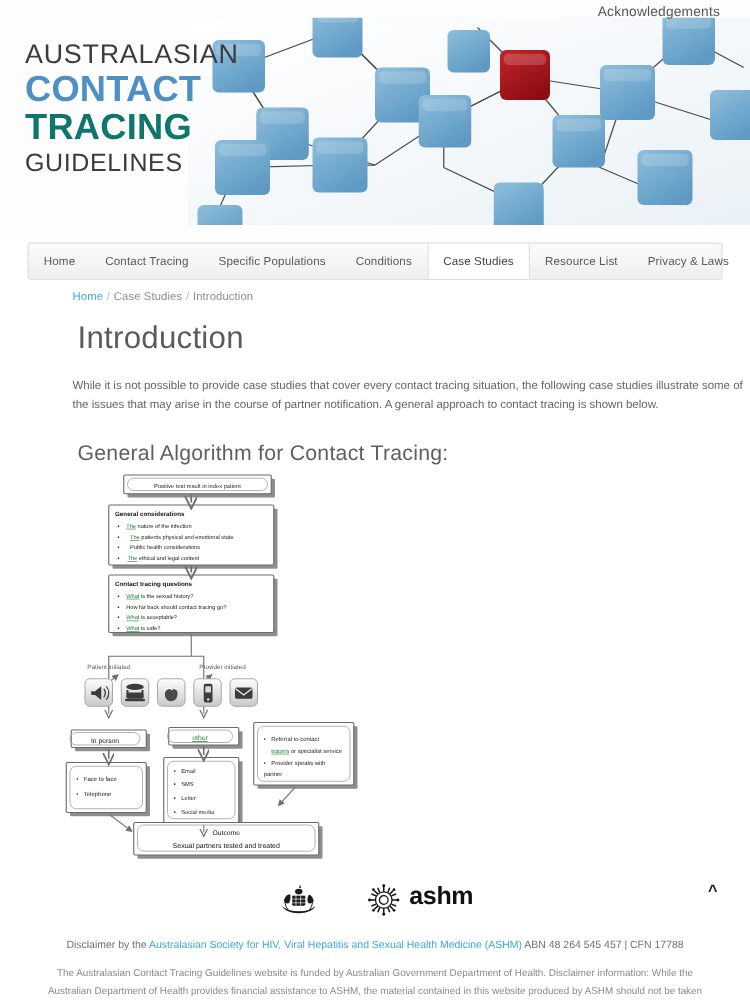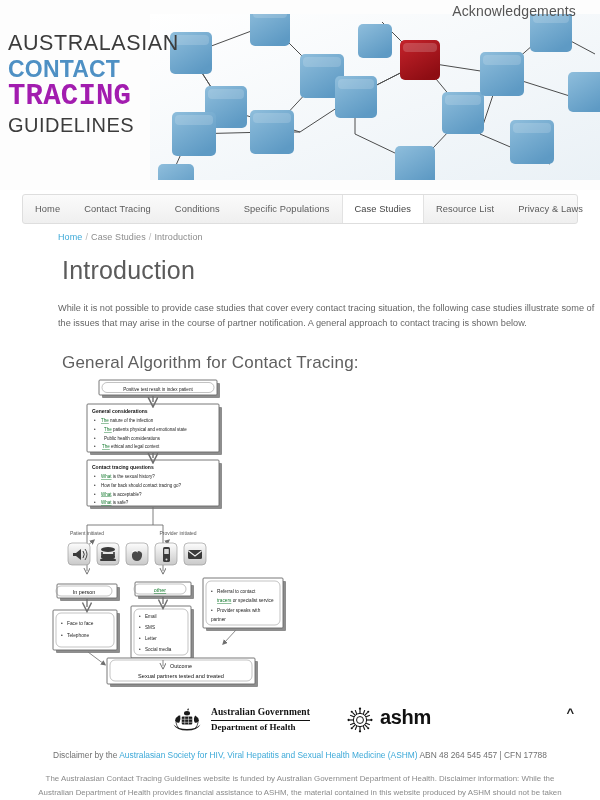--- a/index.html
+++ b/index.html
@@ -12,42 +12,42 @@
   }
   .page { position: relative; width: 600px; height: 800px; background:#fff; }
 
   
   .utility-bar {
     position: absolute; top: 0; left: 0; width: 600px; height: 18px;
     text-align: right; z-index: 40;
   }
   .utility-bar a {
     display: inline-block;
-    font-size: 14px; color: #555; text-decoration: none;
+    font-size: 11px; color: #555; text-decoration: none;
     padding: 3px 24px 0 0; letter-spacing: .15px;
   }
 
   
   .header {
     position: absolute; top: 0; left: 0; width: 600px; height: 190px;
     overflow: hidden; background: #fdfdfd;
   }
   .banner-art {
     position: absolute; top: 14px; left: 150px; width: 450px; height: 166px;
     overflow: hidden;
     background: linear-gradient(150deg,#ffffff 0%,#f7fafc 45%,#eef3f7 100%);
   }
   .banner-art svg { display:block; }
   .brand {
-    position: absolute; left: 8px; top: 33px; z-index: 10;
+    position: absolute; left: 20px; top: 33px; z-index: 10;
     line-height: 1.0;
   }
   .brand .l1 { font-size: 21.5px; color:#3c3c3c; letter-spacing:.6px; font-weight:400; }
-  .brand .l2 { font-size: 23px; color:#4E90C4; letter-spacing:.2px; font-weight:700; margin-top:3px;}
-  .brand .l3 { font-size: 29px; color:#a21caf; letter-spacing:.2px; font-weight:700; margin-top:1px;font-family:Liberation Mono, monospace;}
+  .brand .l2 { font-size: 29px; color:#4E90C4; letter-spacing:.2px; font-weight:700; margin-top:3px;}
+  .brand .l3 { font-size: 29px; color:#0f766e; letter-spacing:.2px; font-weight:700; margin-top:1px;}
   .brand .l4 { font-size: 20px; color:#3c3c3c; letter-spacing:.5px; font-weight:400; margin-top:4px;}
 
   
   .navwrap {
     position: absolute; top: 194px; left: 22px; width: 556px; height: 30px;
     background: linear-gradient(#fbfbfb,#efefef);
     border: 1px solid #dedede; border-radius: 3px;
   }
   .nav { display:flex; height: 28px; }
   .nav .item {
@@ -232,22 +232,22 @@
       <div class="l2">CONTACT</div>
       <div class="l3">TRACING</div>
       <div class="l4">GUIDELINES</div>
     </div>
   </div>
 
   <div class="navwrap">
     <div class="nav" id="nav-root">
         <div class="item">Home</div>
         <div class="item">Contact Tracing</div>
+        <div class="item">Specific Populations</div>
         <div class="item">Conditions</div>
-        <div class="item">Specific Populations</div>
         <div class="item active">Case Studies</div>
         <div class="item">Resource List</div>
         <div class="item">Privacy &amp; Laws</div>
       </div>
   </div>
 
   <div class="content">
     <div class="breadcrumb">
       <a href="#">Home</a><span class="sep">/</span><span>Case Studies</span><span class="sep">/</span><span>Introduction</span>
     </div>
@@ -426,25 +426,20 @@
             <ellipse cx="24" cy="9" rx="4" ry="3"></ellipse>
             <path d="M24 5 l1.6 -3 l1 3 z"></path>
             <path d="M13 12 q-4 2 -5 7 q3 4 6 2 q2 -5 1 -9 z"></path>
             <path d="M35 12 q4 2 5 7 q-3 4 -6 2 q-2 -5 1 -9 z"></path>
             <rect x="17" y="13" width="14" height="11" rx="1.5"></rect>
             <path d="M17 13 h14 M17 17 h14 M17 21 h14 M21 13 v11 M26 13 v11" stroke="#fff" stroke-width="0.7" fill="none"></path>
             <path d="M6 24 q6 6 18 6 q12 0 18 -6 q-4 8 -18 8 q-14 0 -18 -8 z"></path>
             <path d="M9 20 q1 6 4 9 M39 20 q-1 6 -4 9" stroke="#1a1a1a" stroke-width="1" fill="none"></path>
           </g>
         </svg>
-        <div class="txt">
-          <div class="t1">Australian Government</div>
-          <div class="rule"></div>
-          <div class="t2">Department of Health</div>
-        </div>
       </div>
       <div class="ashmlogo">
         <svg class="mark" viewBox="0 0 34 34">
           <g stroke="#111" stroke-width="1.2" fill="none">
             <circle cx="17" cy="17" r="8"></circle>
             <circle cx="17" cy="17" r="4.2"></circle>
             <g stroke-width="1.4">
               <path d="M17 9 L17 4"></path>
                 <path d="M17 25 L17 30"></path>
               <path d="M9 17 L4 17"></path>

